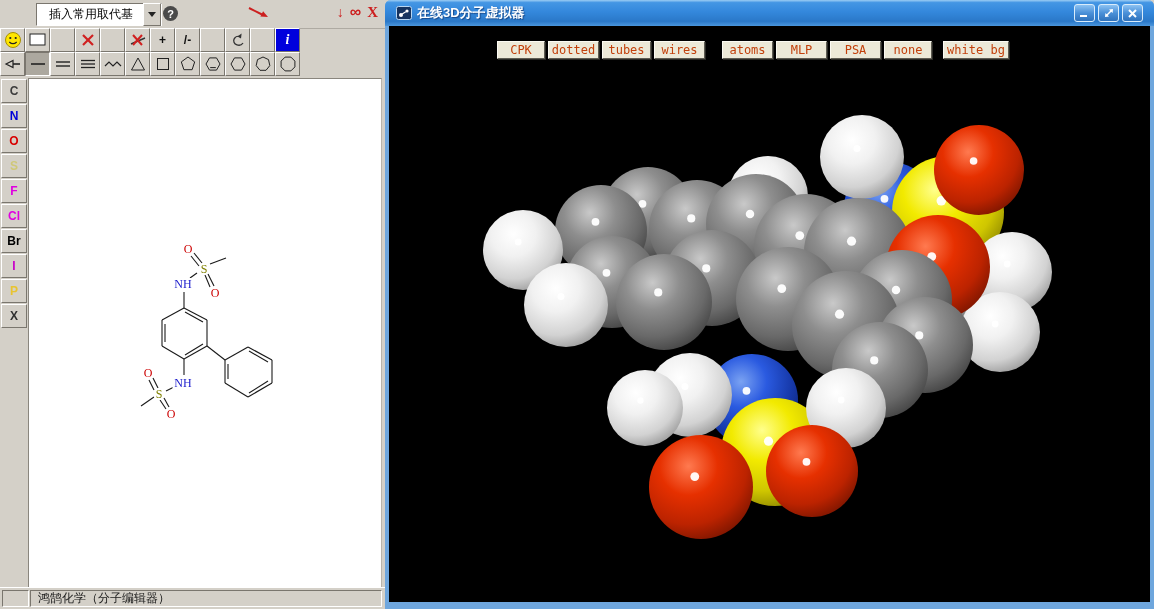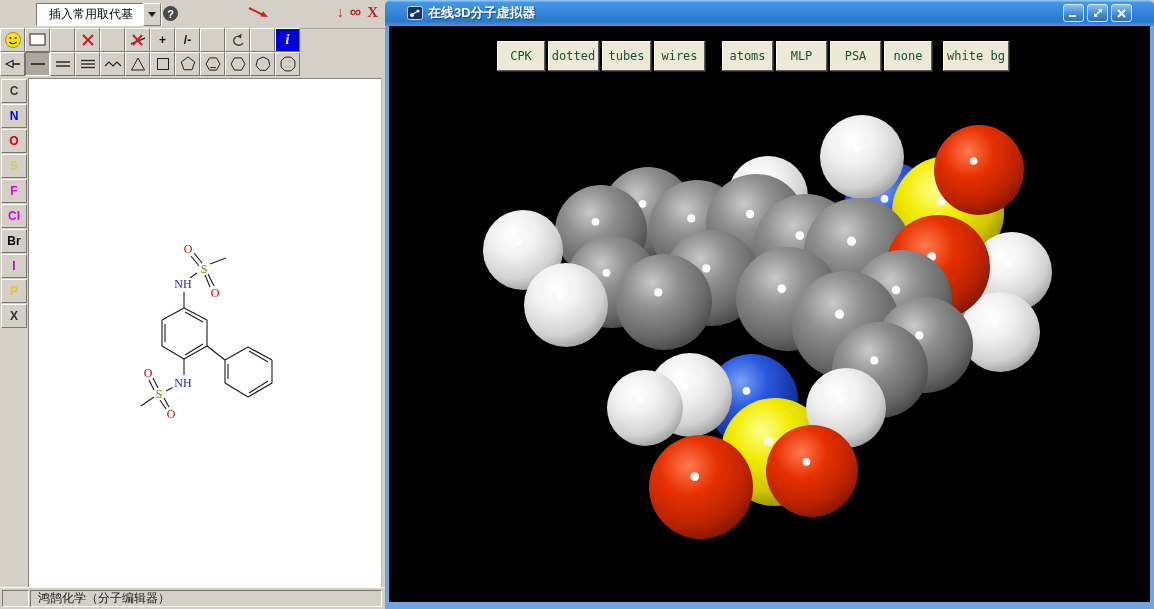--- a/index.html
+++ b/index.html
@@ -54,30 +54,30 @@
                border-color:#7a766e #fff #fff #7a766e;}
   .status-panel{position:absolute;left:30px;right:3px;top:2px;bottom:2px;border:1px solid;
                 border-color:#7a766e #fff #fff #7a766e;display:flex;align-items:center;
                 padding-left:7px;font-size:12px;color:#1a1a1a;white-space:nowrap;overflow:hidden;text-align:right;}
 
   
   .viewer{position:absolute;left:385px;top:0;width:769px;height:609px;background:#6ea6dd;
           border-radius:6px 6px 0 0;}
   .titlebar{position:absolute;left:0;top:0;right:0;height:26px;border-radius:6px 6px 0 0;
             background:linear-gradient(180deg,#9ccdf4 0%,#4496e4 10%,#3488dc 45%,#2a78c8 82%,#4a96dd 100%);
-            display:flex;align-items:center;padding:0 22px;box-sizing:border-box;}
+            display:flex;align-items:center;padding:0 11px;box-sizing:border-box;}
   .title-text{color:#fff;font-size:13px;font-weight:bold;margin-left:5px;flex:1;
               text-shadow:1px 1px 1px #1a4a8a;white-space:nowrap;overflow:hidden;}
   .win-btns{display:flex;gap:3px;}
   .win-btn{width:21px;height:18px;border-radius:3px;border:1px solid #d9ecfb;
            background:linear-gradient(180deg,#8cc2f2 0%,#4a90d8 50%,#2f72bc 100%);
            display:flex;align-items:center;justify-content:center;padding:0;}
   .viewer-canvas{position:absolute;left:4px;top:26px;width:761px;height:576px;background:#000;overflow:hidden;}
   .vbtn-group{position:absolute;top:15px;display:flex;gap:3px;}
-  .vbtn{height:30px;background:#ece9d8;color:#14532d;font-family:"DejaVu Sans Mono","Liberation Mono",monospace;
+  .vbtn{height:18px;background:#ece9d8;color:#c2410c;font-family:"DejaVu Sans Mono","Liberation Mono",monospace;
         font-size:12px;padding:0;border:1px solid;border-color:#fbfaf2 #5e5c52 #5e5c52 #fbfaf2;
         box-shadow:1px 1px 0 #2a2a26;}
   .mol3d{position:absolute;left:0;top:0;}
 </style>
 </head>
 <body>
 
 <div class="stage">
 
   <div class="left-app">

